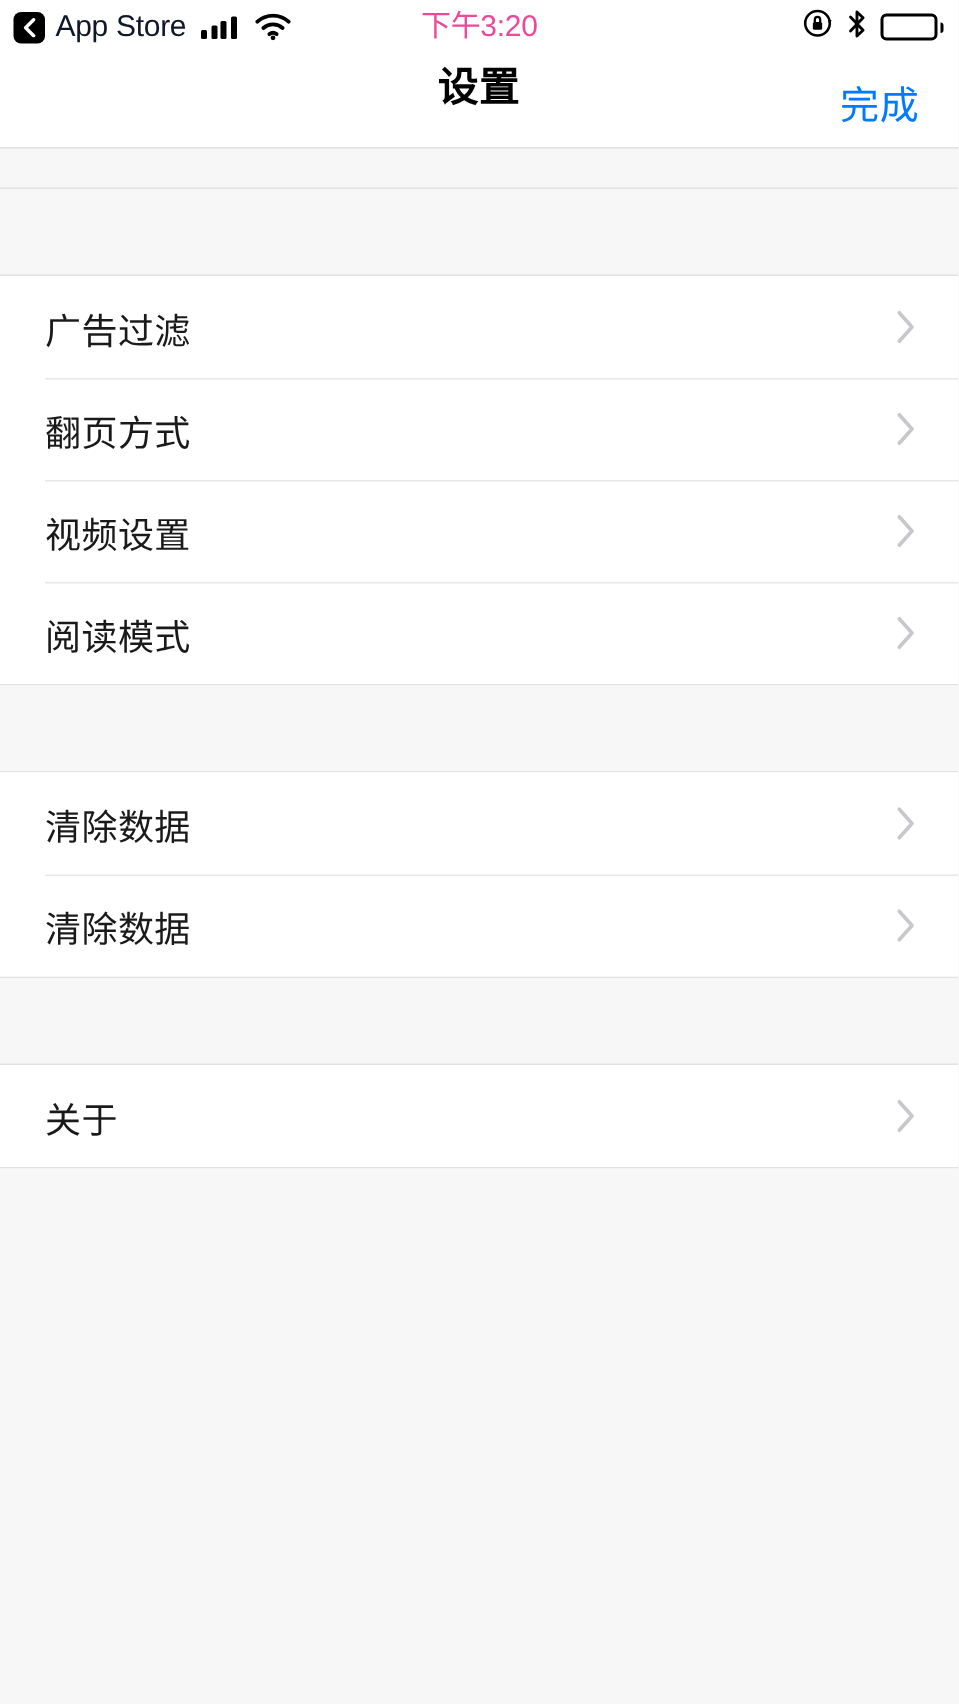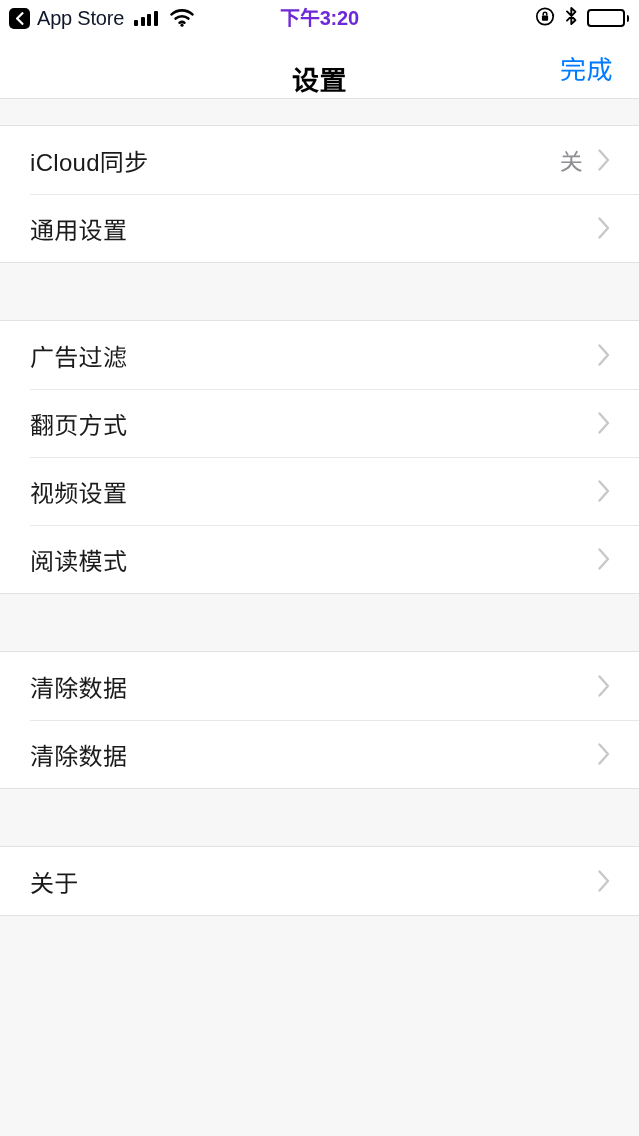--- a/index.html
+++ b/index.html
@@ -77,22 +77,22 @@
     position: absolute;
     left: 0; right: 0; top: 0;
     height: 36px;
     display: flex;
     align-items: center;
     justify-content: center;
     pointer-events: none;
   }
   .status-time {
     font-size: 20px;
-    font-weight: 700;
-    color: #6d28d9;
+    font-weight: 400;
+    color: #ec4899;
     letter-spacing: -0.2px;
     line-height: 1;
   }
 
   .status-right {
     position: absolute;
     right: 10px; top: 0;
     height: 36px;
     display: flex;
     align-items: center;
@@ -122,21 +122,21 @@
     border-radius: 0 2px 2px 0;
     margin-left: 1.5px;
   }
 
   
   .nav-bar {
     height: 62px;
     background: #ffffff;
     position: relative;
     display: flex;
-    align-items: flex-end;
+    align-items: flex-start;
     justify-content: center;
   }
   .nav-title {
     font-size: 27px;
     font-weight: 700;
     color: #000;
     letter-spacing: 0.5px;
   }
   .nav-right {
     position: absolute;
@@ -281,40 +281,20 @@
   <span class="nav-title">设置</span>
   <div class="nav-right">
     <button class="nav-done">完成</button>
   </div>
 </div>
 
 <div class="scroll-area">
 
   <div class="gap first"></div>
 
-  <div class="section">
-    <div class="row">
-      <span class="row-label">iCloud同步</span>
-      <span class="row-value">关</span>
-      <span class="chevron">
-        <svg width="14" height="24" viewBox="0 0 14 24" aria-hidden="true">
-          <path d="M2.5 2.5 L11 12 L2.5 21.5" fill="none" stroke="#c7c7cc" stroke-width="2.4" stroke-linecap="round" stroke-linejoin="round"></path>
-        </svg>
-      </span>
-    </div>
-    <div class="row">
-      <span class="row-label">通用设置</span>
-      <span class="row-value"></span>
-      <span class="chevron">
-        <svg width="14" height="24" viewBox="0 0 14 24" aria-hidden="true">
-          <path d="M2.5 2.5 L11 12 L2.5 21.5" fill="none" stroke="#c7c7cc" stroke-width="2.4" stroke-linecap="round" stroke-linejoin="round"></path>
-        </svg>
-      </span>
-    </div>
-  </div>
 
   <div class="gap mid"></div>
 
   <div class="section">
     <div class="row">
       <span class="row-label">广告过滤</span>
       <span class="row-value"></span>
       <span class="chevron">
         <svg width="14" height="24" viewBox="0 0 14 24" aria-hidden="true">
           <path d="M2.5 2.5 L11 12 L2.5 21.5" fill="none" stroke="#c7c7cc" stroke-width="2.4" stroke-linecap="round" stroke-linejoin="round"></path>

